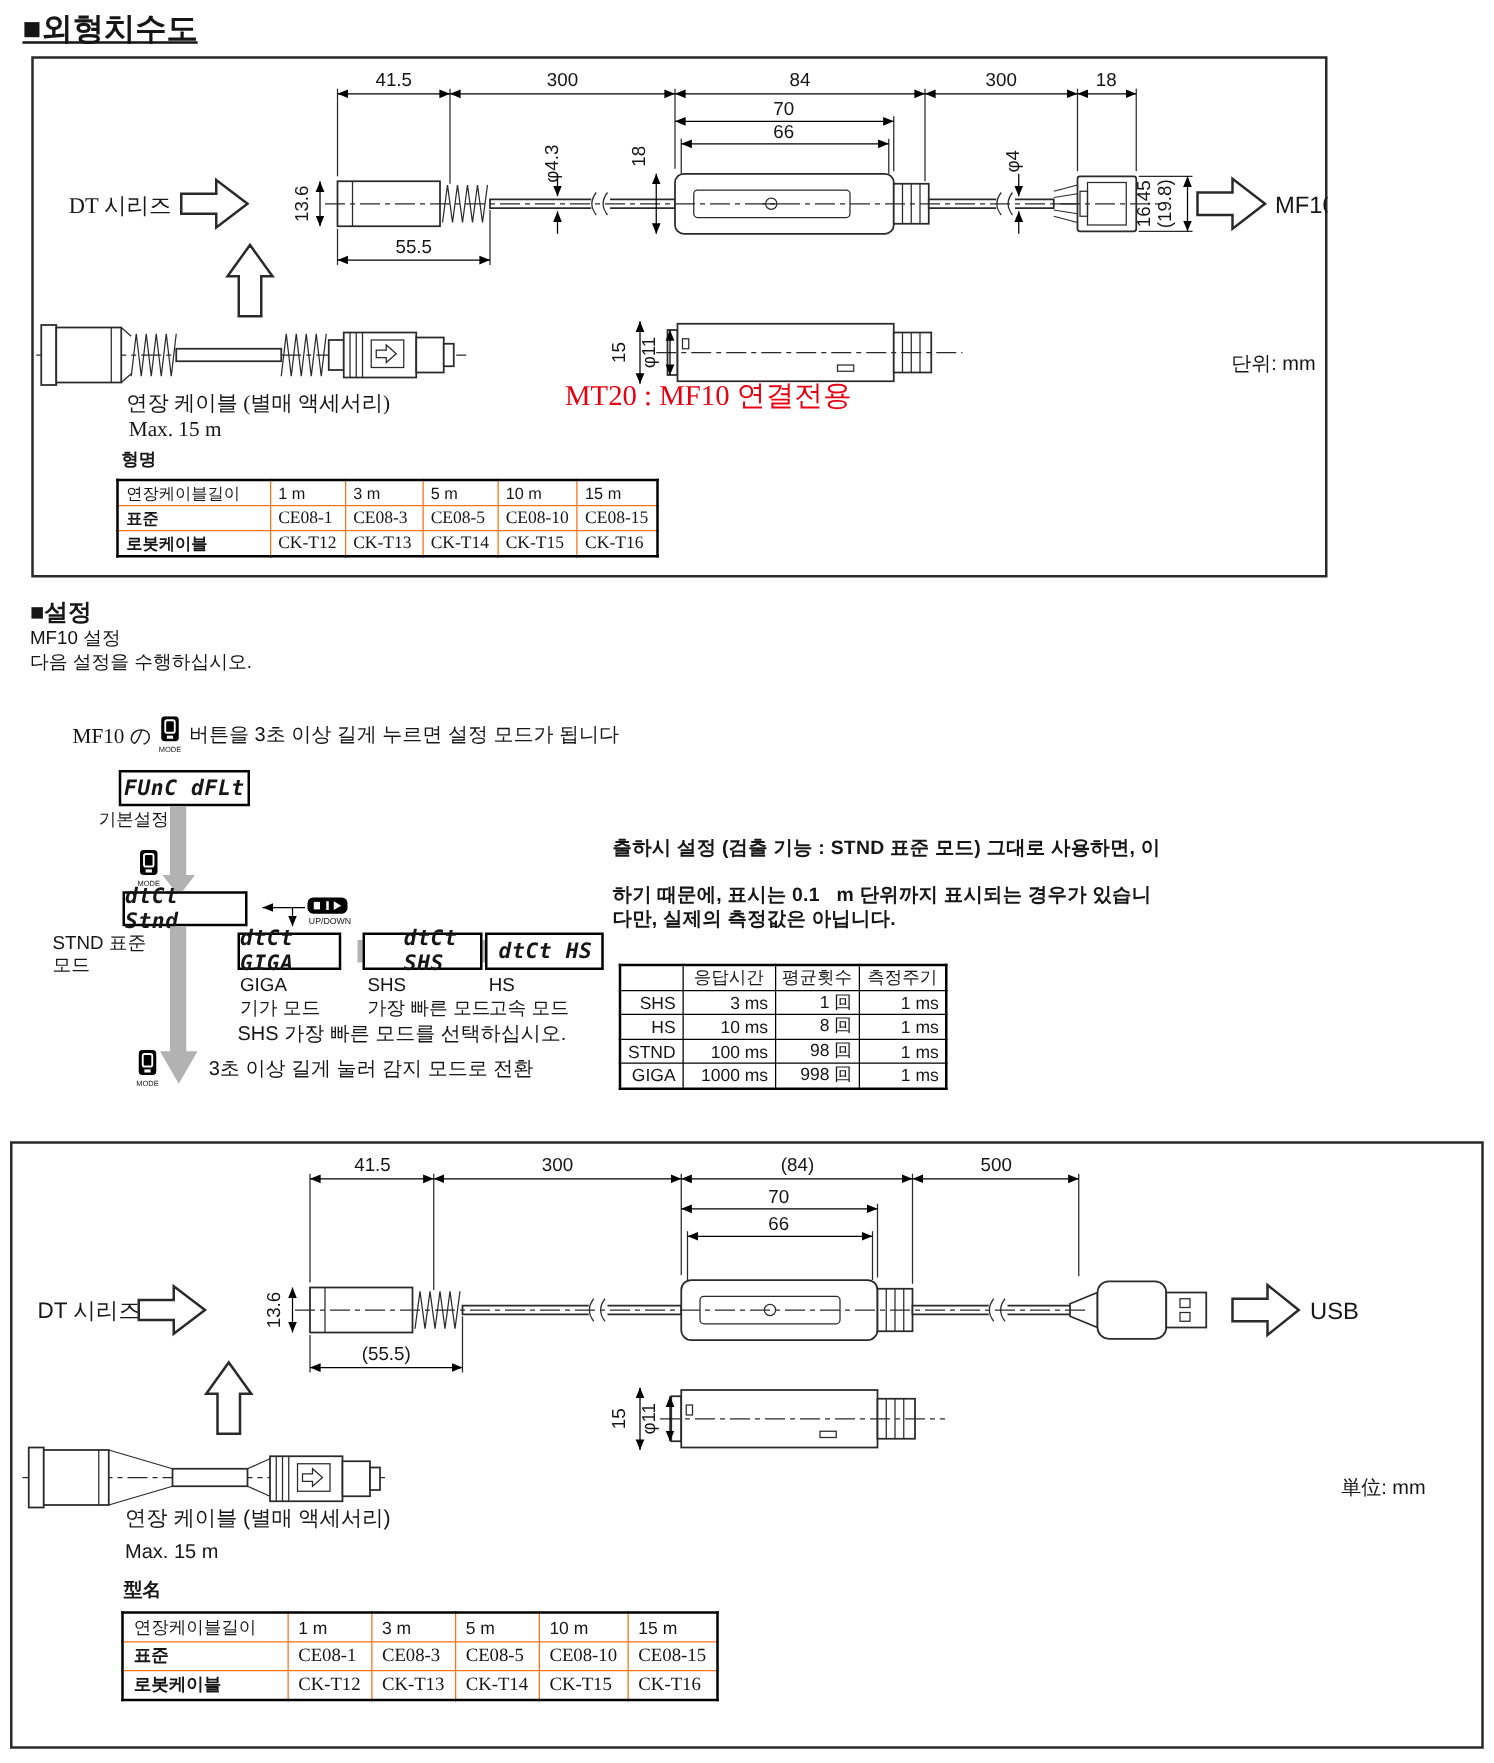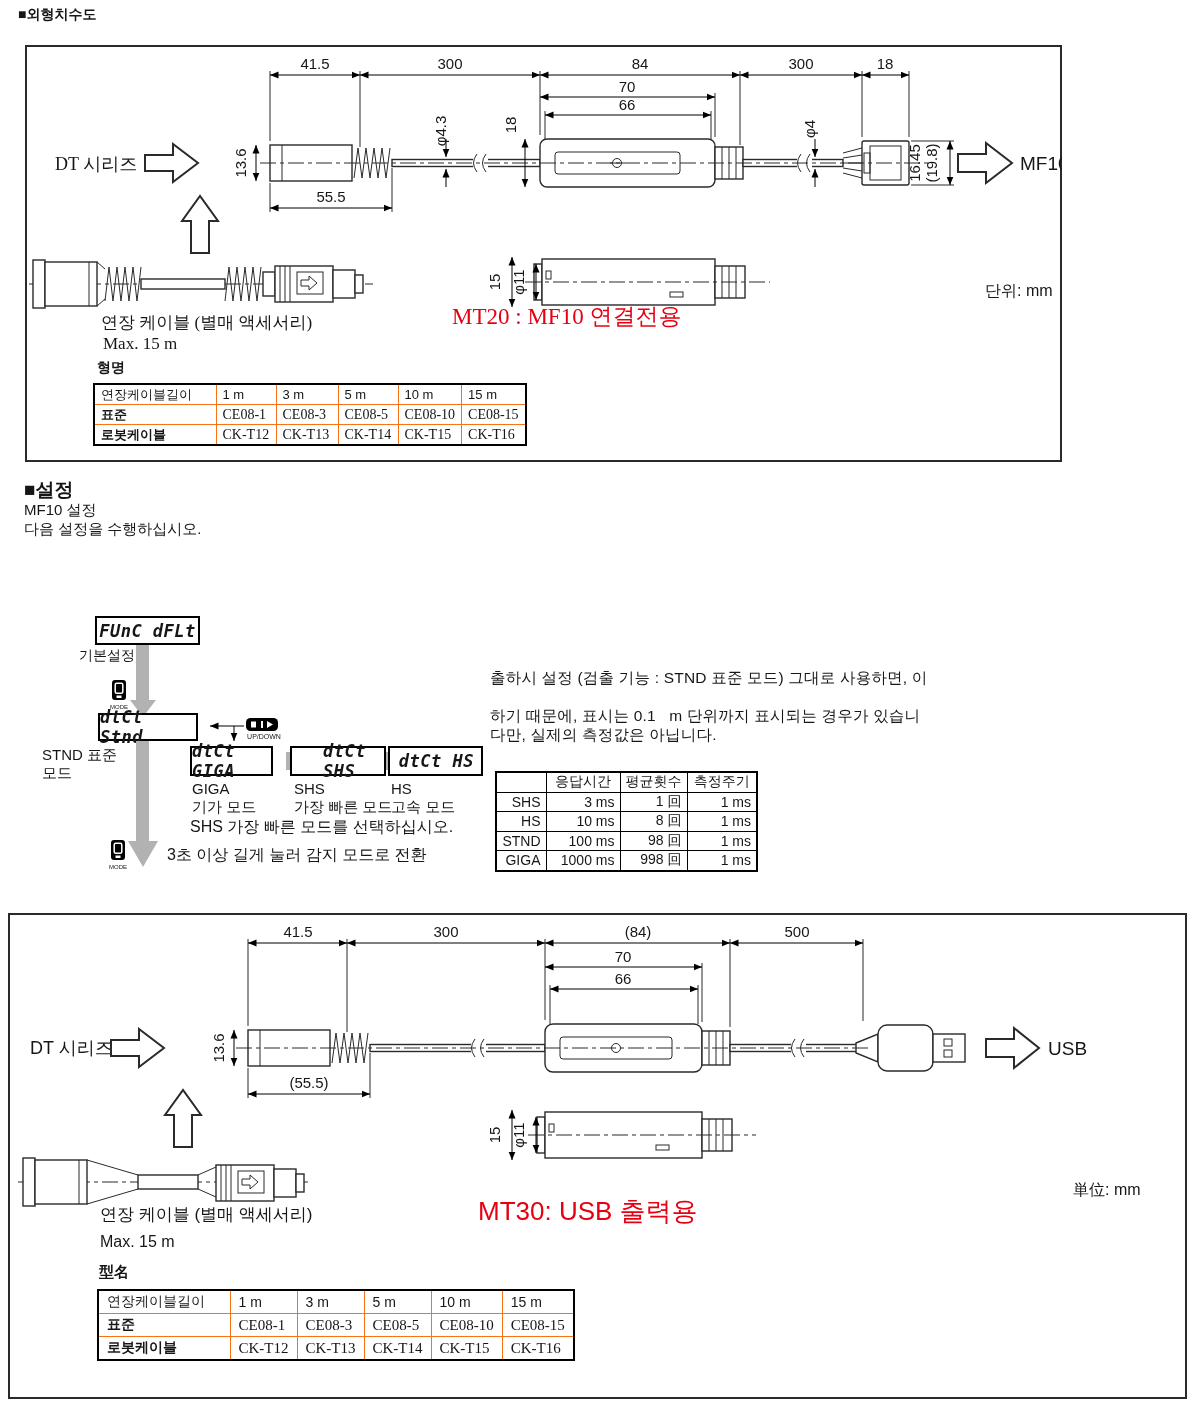--- a/index.html
+++ b/index.html
@@ -1,20 +1,20 @@
 <!DOCTYPE html>
 <html><head>
 <meta charset="utf-8">
 <style>
   html,body{margin:0;padding:0;background:#fff;}
   .page{position:relative;width:1195px;height:1410px;background:#fff;overflow:hidden;
         font-family:"Liberation Sans",sans-serif;color:#161616;}
   .abs{position:absolute;}
   .serif{font-family:"Liberation Serif",serif;}
-  .h1{font-size:14px;font-weight:bold;}
+  .h1{font-size:25px;font-weight:bold;text-decoration:underline;}
   .h2{font-size:19px;font-weight:bold;}
   .box{border:2px solid #2a2a2a;box-sizing:border-box;}
   .red{color:#e60012;}
   .seg{font-family:"DejaVu Sans Mono",monospace;font-style:italic;font-weight:bold;}
   .disp{position:absolute;border:2px solid #000;background:#fff;display:flex;align-items:center;
         justify-content:center;font-size:17px;box-sizing:border-box;letter-spacing:.5px;}
   .disp.end{justify-content:flex-end;padding-right:7px;}
   .gbar{position:absolute;width:13px;background:#b2b2b2;}
   .ghead{position:absolute;width:0;height:0;border-left:13px solid transparent;
          border-right:13px solid transparent;border-top:17px solid #b2b2b2;}
@@ -25,21 +25,21 @@
   table.spec td{border:1px solid #f97316;padding:0 6px;font-size:13px;white-space:nowrap;
                 overflow:hidden;height:19px;}
   table.spec td.lbl{font-weight:bold;}
   table.spec td.val{font-family:"Liberation Serif",serif;font-size:14px;}
   table.spec2 td{height:22px;font-size:14px;padding:0 8px;}
   table.spec2 td.val{font-size:15px;}
   table.rt{border-collapse:collapse;border:2px solid #000;background:#fff;table-layout:fixed;}
   table.rt td{border:1px solid #000;padding:0 5px;font-size:14px;white-space:nowrap;height:18.5px;
               text-align:right;}
   table.rt td.hd{text-align:center;}
-  .pline{position:absolute;left:490px;font-size:15.5px;white-space:pre;letter-spacing:.2px;}
+  .pline{position:absolute;left:490px;font-size:15.5px;white-space:pre;letter-spacing:.2px;font-weight:bold;}
   .flowtxt{font-size:15px;line-height:18px;}
   svg text{font-family:"Liberation Sans",sans-serif;fill:#161616;}
   svg .dt{font-size:15px;}
   svg .lg{font-size:18px;}
   svg .fw{fill:#fff;stroke:#2a2a2a;stroke-width:1.4;}
   svg .thin{stroke:#2a2a2a;fill:none;stroke-width:1;}
   svg .dim{stroke:#000;fill:none;stroke-width:1;}
   svg .cl{stroke:#2a2a2a;fill:none;stroke-width:1;stroke-dasharray:16 4 4 4;}
   svg .blk{fill:#fff;stroke:#2a2a2a;stroke-width:2;}
 </style>
@@ -214,20 +214,30 @@
       <td class="val">CK-T15</td>
       <td class="val">CK-T16</td>
     </tr>
   </tbody>
     </table>
 
   <div class="abs serif h2" style="left:24px;top:477px;">■설정</div>
   <div class="abs" style="left:24px;top:501px;font-size:15px;">MF10 설정</div>
   <div class="abs" style="left:24px;top:520px;font-size:15px;">다음 설정을 수행하십시오.</div>
 
+  <div class="abs" style="left:58px;top:573px;display:flex;align-items:center;gap:5px;">
+    <span class="serif" style="font-size:17px;">MF10 の</span>
+    <svg width="20" height="30" viewBox="0 0 20 30">
+      <rect x="3" y="0" width="14" height="20" rx="3" fill="#000"></rect>
+      <rect x="6.2" y="3.2" width="7.6" height="10" rx="1.5" fill="none" stroke="#fff" stroke-width="1.5"></rect>
+      <rect x="7.5" y="15.5" width="5" height="2.5" fill="#fff"></rect>
+      <text x="10" y="28.5" font-size="6" text-anchor="middle">MODE</text>
+    </svg>
+    <span style="font-size:16px;">버튼을 3초 이상 길게 누르면 설정 모드가 됩니다</span>
+  </div>
 
   <div class="disp seg" style="left:95px;top:616px;width:105px;height:29px;">FUnC dFLt</div>
   <div class="abs" style="left:79px;top:647px;font-size:14px;">기본설정</div>
 
   <div class="gbar" style="left:136px;top:645px;height:56px;"></div>
   <div class="ghead" style="left:130px;top:700px;"></div>
 
   <svg class="abs" style="left:109px;top:680px;" width="20" height="30" viewBox="0 0 20 30">
     <rect x="3" y="0" width="14" height="20" rx="3" fill="#000"></rect>
     <rect x="6.2" y="3.2" width="7.6" height="10" rx="1.5" fill="none" stroke="#fff" stroke-width="1.5"></rect>
@@ -428,21 +438,20 @@
       <line class="thin" x1="218" y1="252" x2="218" y2="288"></line>
       <line class="thin" x1="223" y1="252" x2="223" y2="288"></line>
       <rect class="thin" x="230" y="258" width="26" height="22" fill="#fff"></rect>
       <polygon class="thin" points="234,266 242,266 242,262 250,269 242,276 242,272 234,272" fill="#fff"></polygon>
       <rect class="fw" x="266" y="256" width="22" height="28"></rect>
       <rect class="fw" x="288" y="261" width="8" height="18"></rect>
     </g>
   </svg>
 
   <div class="abs" style="left:1073px;top:1180px;font-size:16px;">単位: mm</div>
-  <div class="abs red" style="left:478px;top:1194px;font-size:26px;">MT30: USB 출력용</div>
   <div class="abs" style="left:100px;top:1203px;font-size:17px;">연장 케이블 (별매 액세서리)</div>
   <div class="abs" style="left:100px;top:1233px;font-size:16px;">Max. 15 m</div>
   <div class="abs" style="left:99px;top:1263px;font-size:15px;font-weight:bold;">型名</div>
 
   <table class="spec spec2 abs" style="left:97px;top:1289px;">
     <colgroup>
         <col style="width:132px">
         <col style="width:64px">
         <col style="width:66px">
         <col style="width:66px">

